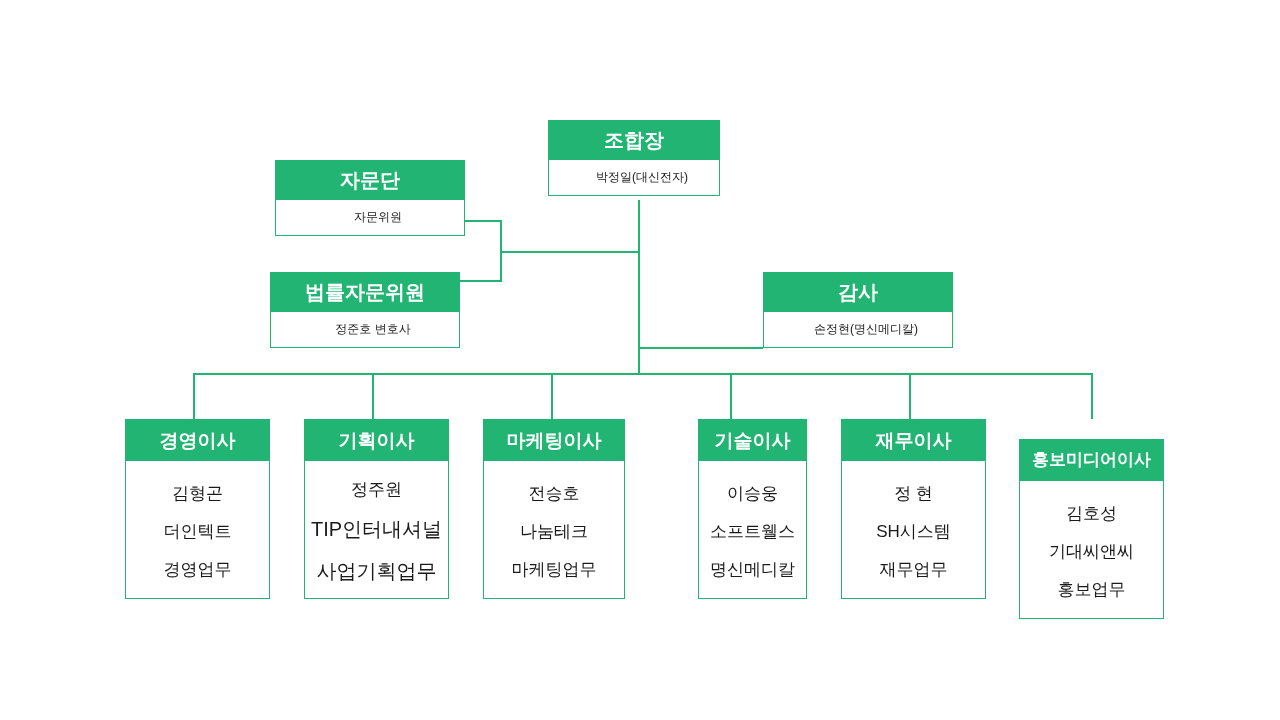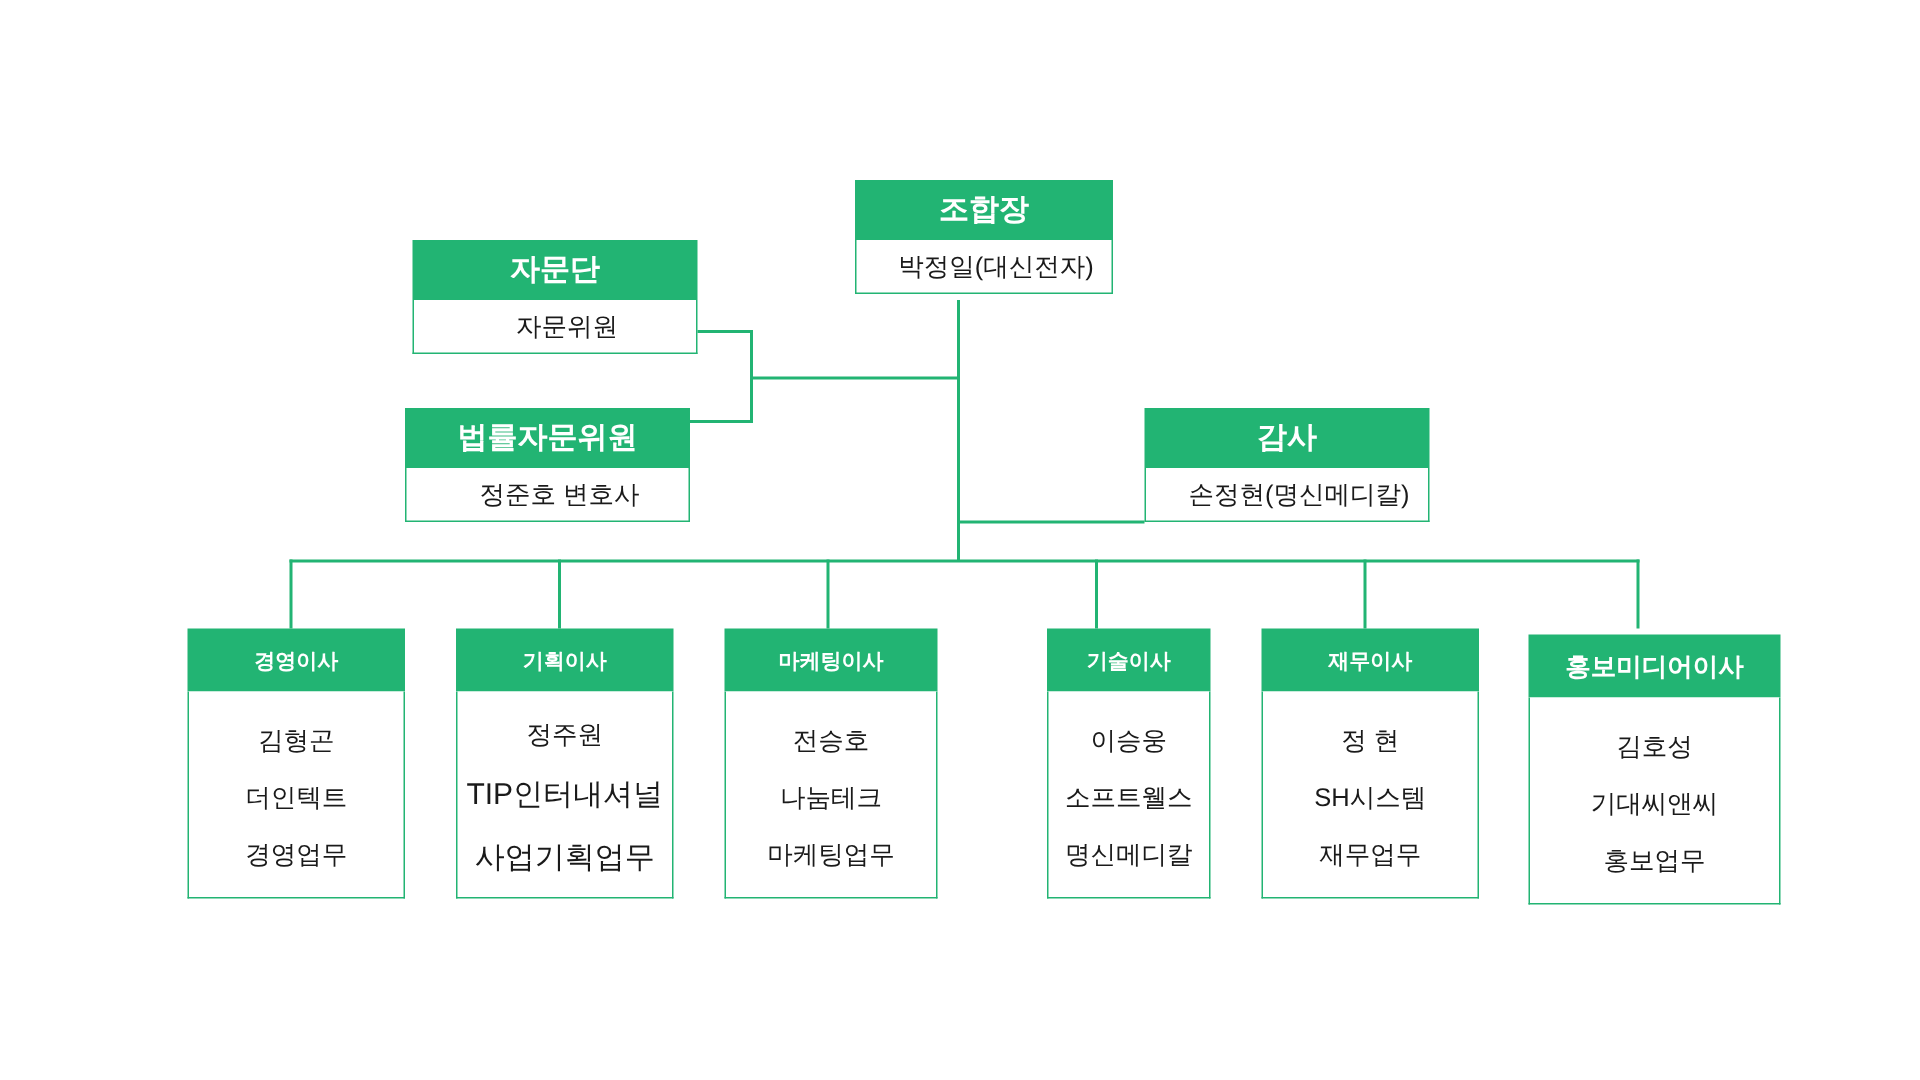--- a/index.html
+++ b/index.html
@@ -50,31 +50,31 @@
   
   .node-simple .node-title {
     height: 40px;
     font-size: 20px;
     display: flex;
     align-items: center;
     justify-content: center;
   }
   .node-simple .node-body {
     height: 36px;
-    font-size: 17px;
+    font-size: 12px;
     display: flex;
     align-items: center;
     justify-content: center;
     padding-left: 16px;
   }
 
   
   .node-dir .node-title {
     height: 42px;
-    font-size: 14px;
+    font-size: 19px;
     display: flex;
     align-items: center;
     justify-content: center;
   }
   .node-dir .node-title.small {
     font-size: 17px;
   }
   .node-dir .node-body {
     height: 138px;
     font-size: 17px;
@@ -115,21 +115,21 @@
 
   <div class="conn h" style="left:193px; top:373px; width:900px;"></div>
 
   <div class="conn v" style="left:193px; top:373px; height:46px;"></div>
   <div class="conn v" style="left:372px; top:373px; height:46px;"></div>
   <div class="conn v" style="left:551px; top:373px; height:46px;"></div>
   <div class="conn v" style="left:730px; top:373px; height:46px;"></div>
   <div class="conn v" style="left:909px; top:373px; height:46px;"></div>
   <div class="conn v" style="left:1091px; top:373px; height:46px;"></div>
 
-  <div class="node node-simple" style="left:570px; top:120px; width:172px;">
+  <div class="node node-simple" style="left:548px; top:120px; width:172px;">
     <div class="node-title">조합장</div>
     <div class="node-body">
       <span class="line">박정일(대신전자)</span>
     </div>
   </div>
 
   <div class="node node-simple" style="left:275px; top:160px; width:190px;">
     <div class="node-title">자문단</div>
     <div class="node-body">
       <span class="line">자문위원</span>
@@ -188,21 +188,21 @@
 
   <div class="node node-dir" style="left:841px; top:419px; width:145px;">
     <div class="node-title">재무이사</div>
     <div class="node-body">
       <span class="line">정 현</span>
       <span class="line">SH시스템</span>
       <span class="line">재무업무</span>
     </div>
   </div>
 
-  <div class="node node-dir" style="left:1019px; top:423px; width:168px;">
+  <div class="node node-dir" style="left:1019px; top:439px; width:145px;font-family:Liberation Mono, monospace;">
     <div class="node-title small">홍보미디어이사</div>
     <div class="node-body">
       <span class="line">김호성</span>
       <span class="line">기대씨앤씨</span>
       <span class="line">홍보업무</span>
     </div>
   </div>
 
 </div>
 

